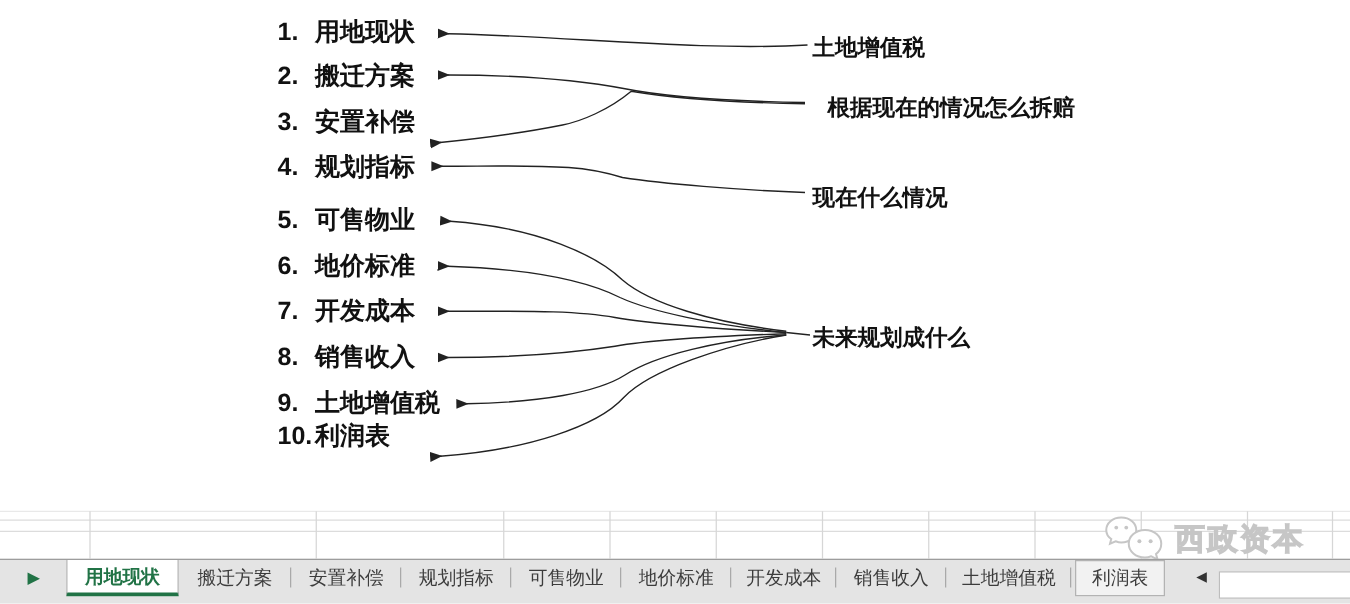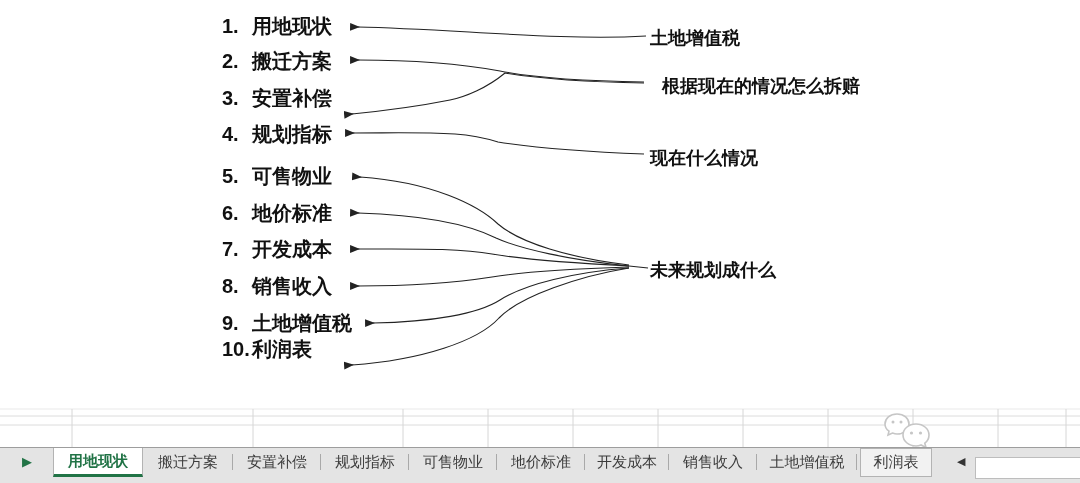--- a/index.html
+++ b/index.html
@@ -150,20 +150,21 @@
         <path d="M13,2 C6,2 1,6.5 1,12 C1,15 2.5,17.5 5,19.2 L4,23 L8.5,21 C10,21.6 11.5,22 13,22 C20,22 25,17.5 25,12 C25,6.5 20,2 13,2 z"></path>
         <path d="M32,12 C24.5,12 19,17 19,23 C19,29 24.5,34 32,34 C33.8,34 35.5,33.6 37,33 L42,35.5 L40.8,31.2 C43.5,29.2 45,26.3 45,23 C45,17 39.5,12 32,12 z"></path>
       </g>
       <g fill="#c6c6c6">
         <circle cx="9" cy="10" r="1.5"></circle>
           <circle cx="17" cy="10" r="1.5"></circle>
         <circle cx="27.5" cy="21" r="1.6"></circle>
           <circle cx="36.5" cy="21" r="1.6"></circle>
       </g>
     </svg>
+    <span id="wm-text">西政资本</span>
   </div>
 
   <div id="tabbar">
     <span id="nav-fwd">▶</span>
     <div id="tabs">
         <div class="tab active" style="width: 90px;">用地现状</div>
         <div class="tab normal" style="width: 90px;">搬迁方案</div>
         <div class="tab normal" style="width: 88px;">安置补偿</div>
         <div class="tab normal" style="width: 88px;">规划指标</div>
         <div class="tab normal" style="width: 88px;">可售物业</div>

